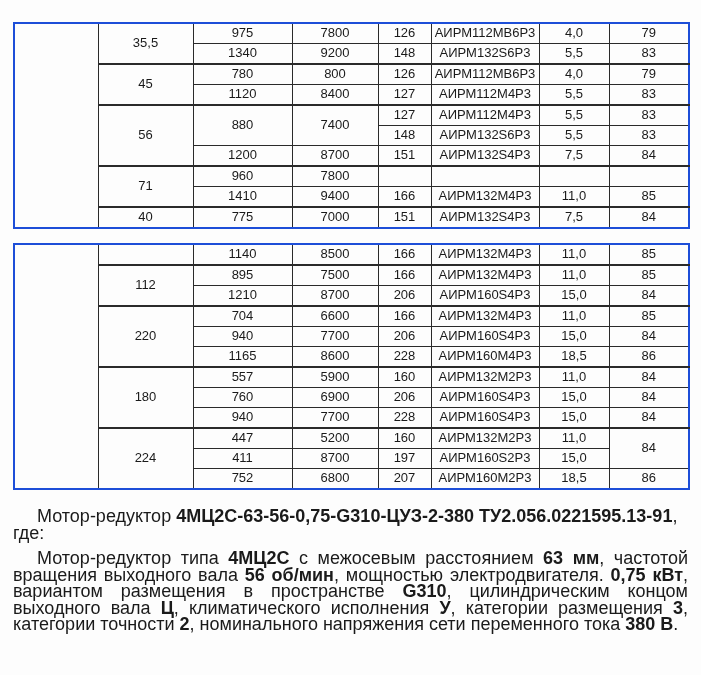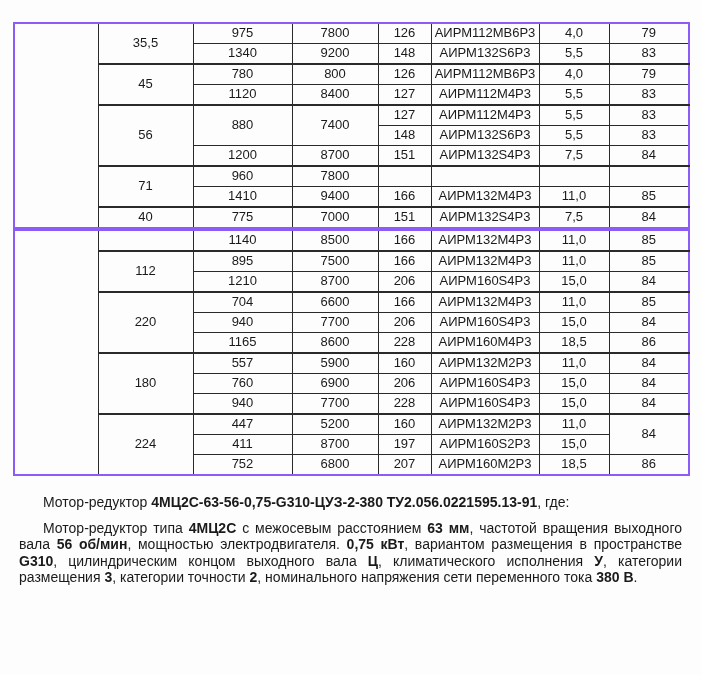--- a/index.html
+++ b/index.html
@@ -3,38 +3,38 @@
 <meta charset="utf-8">
 <style>
   html,body{margin:0;padding:0;}
   body{
     width:701px;height:675px;background:#fdfdfd;color:#1a1a1a;
     font-family:"Liberation Sans",sans-serif;overflow:hidden;
   }
   .page{position:relative;width:701px;height:675px;}
   table.spec{
     border-collapse:collapse;table-layout:fixed;width:675px;
-    margin-left:13px;border:2px solid #8b5cf6;
+    margin-left:13px;border:2px solid #1d4ed8;
   }
   #t1{margin-top:22px;}
-  #t2{}
+  #t2{margin-top:14px;}
   table.spec td{
     border:1px solid #2a2a2a;height:19px;padding:0 2px;
     text-align:center;vertical-align:middle;font-size:13px;line-height:1.1;
     overflow:hidden;white-space:nowrap;
   }
   tr.gs td{border-top-width:2px;}
   td.vtop{vertical-align:top;padding-top:3px;}
   col.c1{width:84px}col.c2{width:95px}col.c3{width:99px}col.c4{width:86px}
   col.c5{width:53px}col.c6{width:108px}col.c7{width:70px}col.c8{width:80px}
   .heading{
     margin:48px 13px 0 13px;text-align:center;font-weight:bold;font-size:14px;line-height:18px;
   }
   .para{
-    margin:0 19px;font-size:14px;line-height:16.5px;text-indent:24px;
+    margin:0 13px;font-size:18px;line-height:16.5px;text-indent:24px;
   }
   .para b{font-weight:bold;}
   #p1{margin-top:18px;}
   #p2{margin-top:9px;text-align:justify;}
 </style>
 </head>
 <body>
 
 <div class="page">
 

